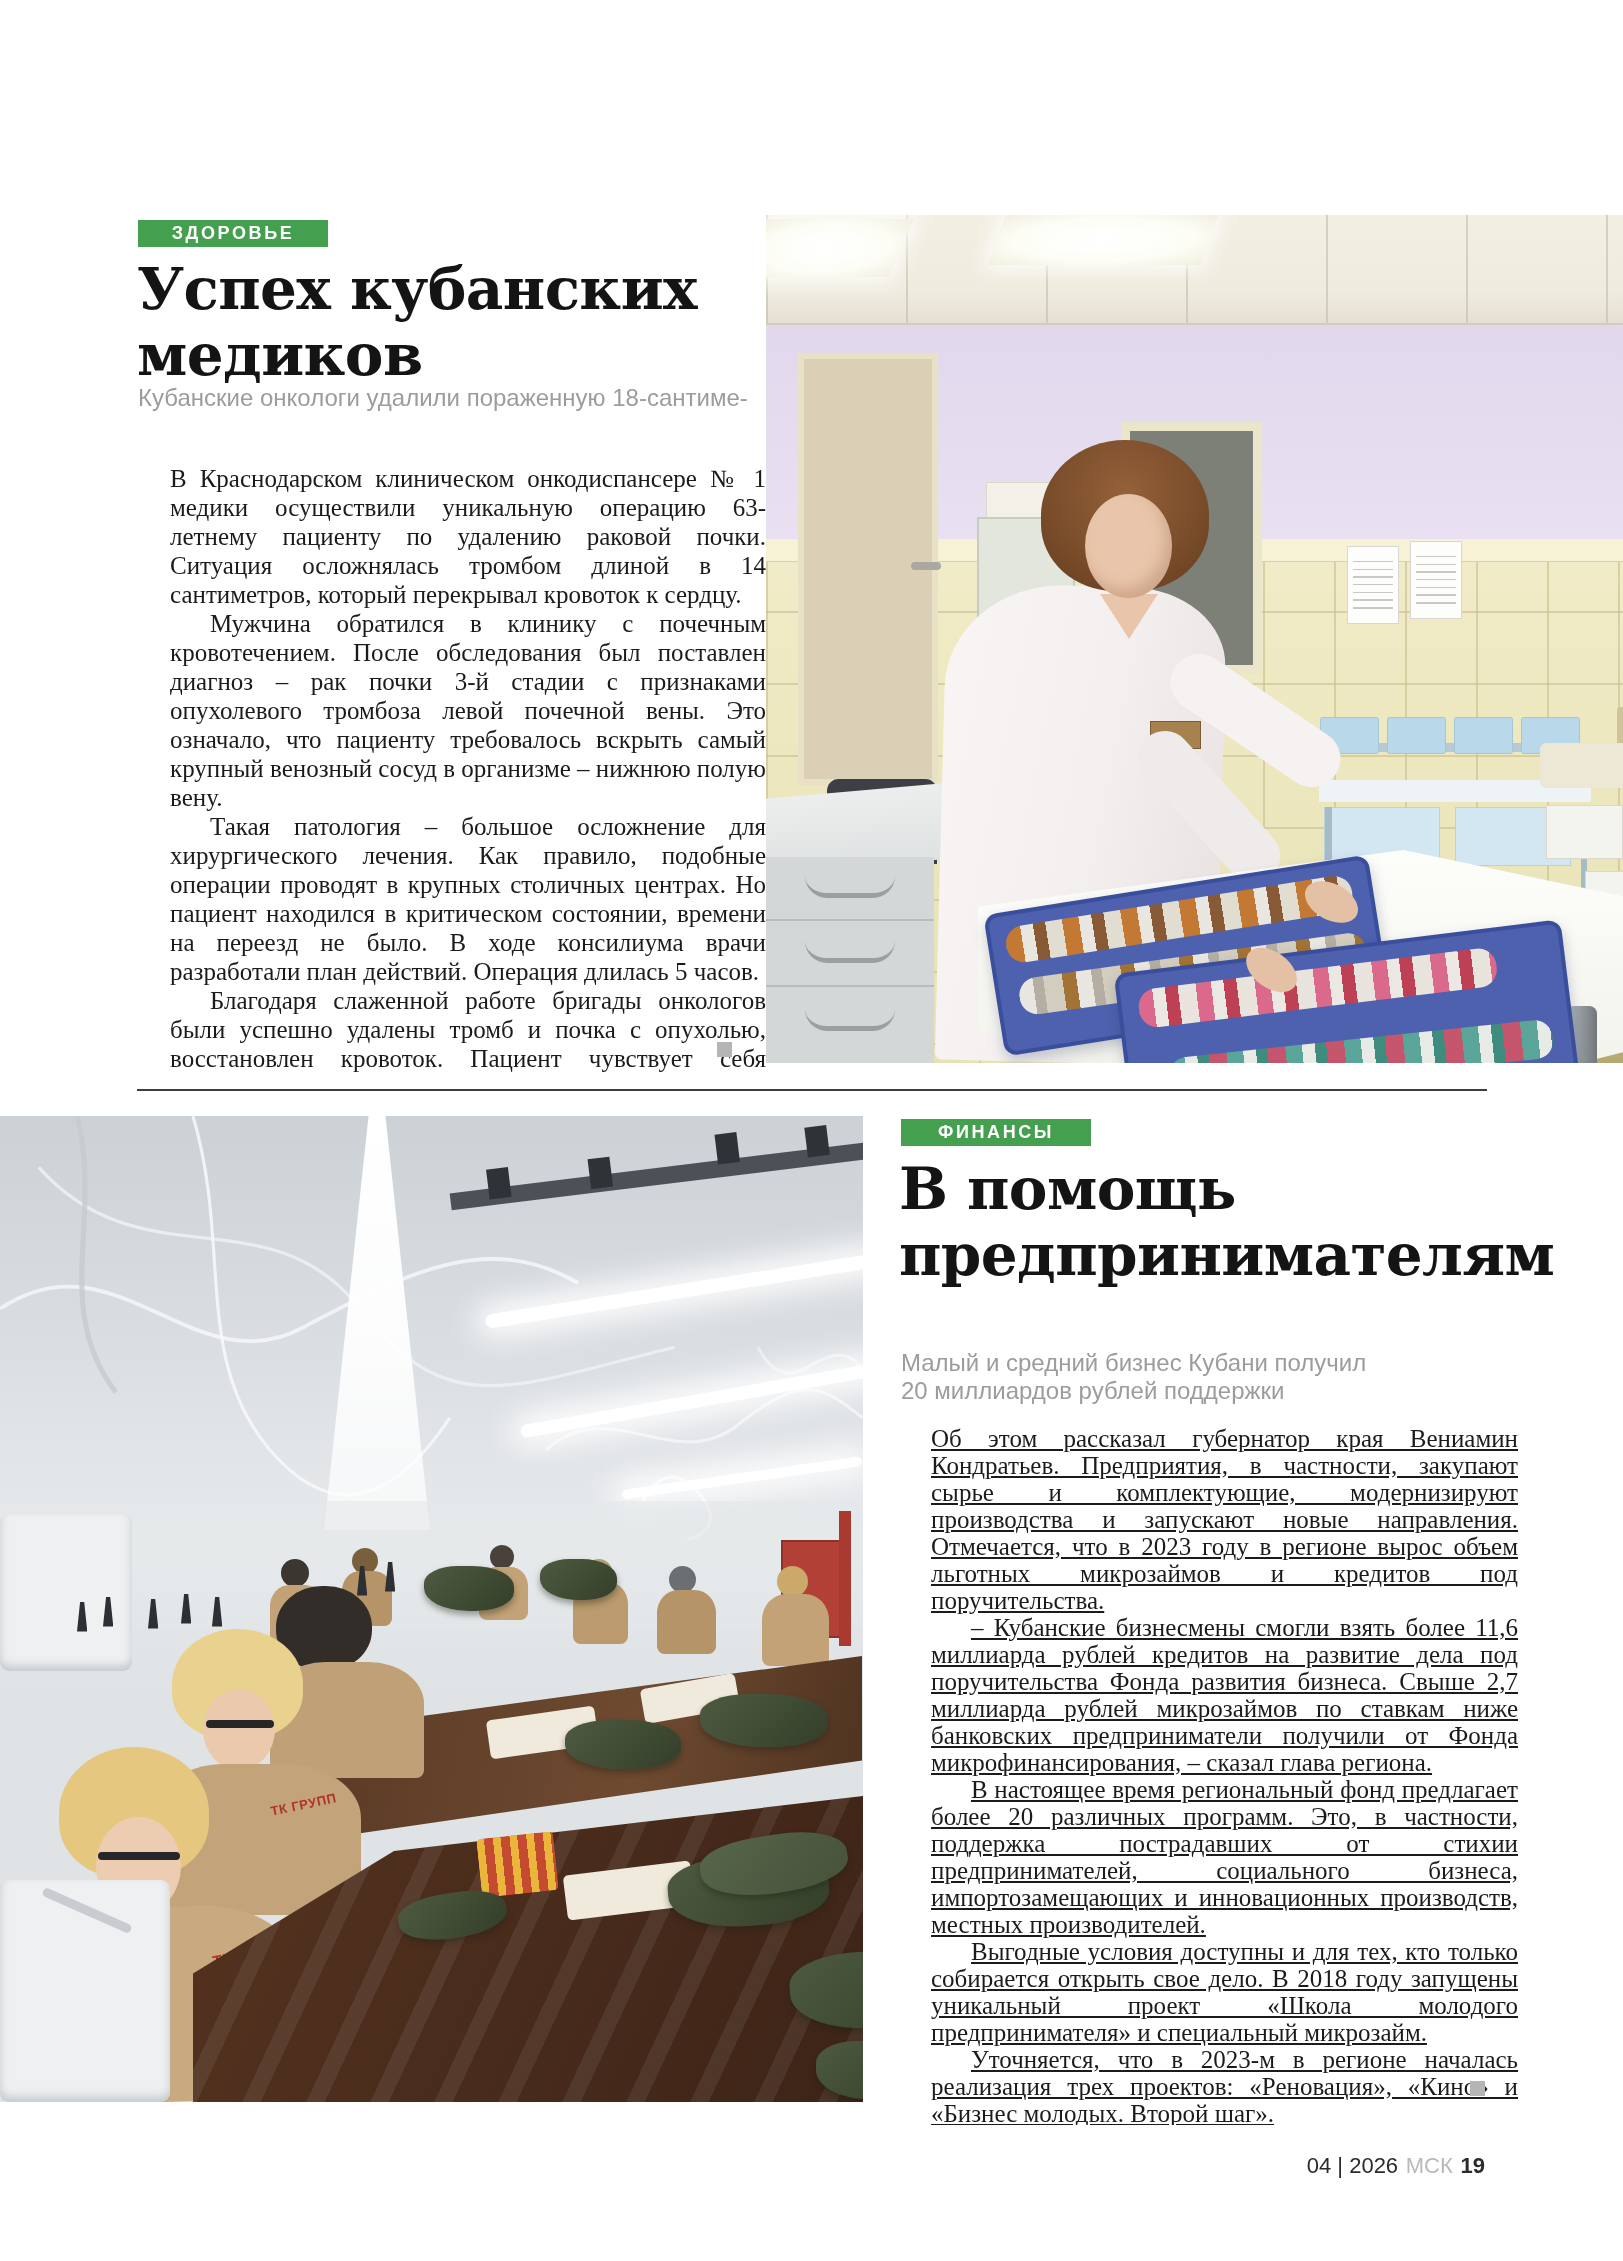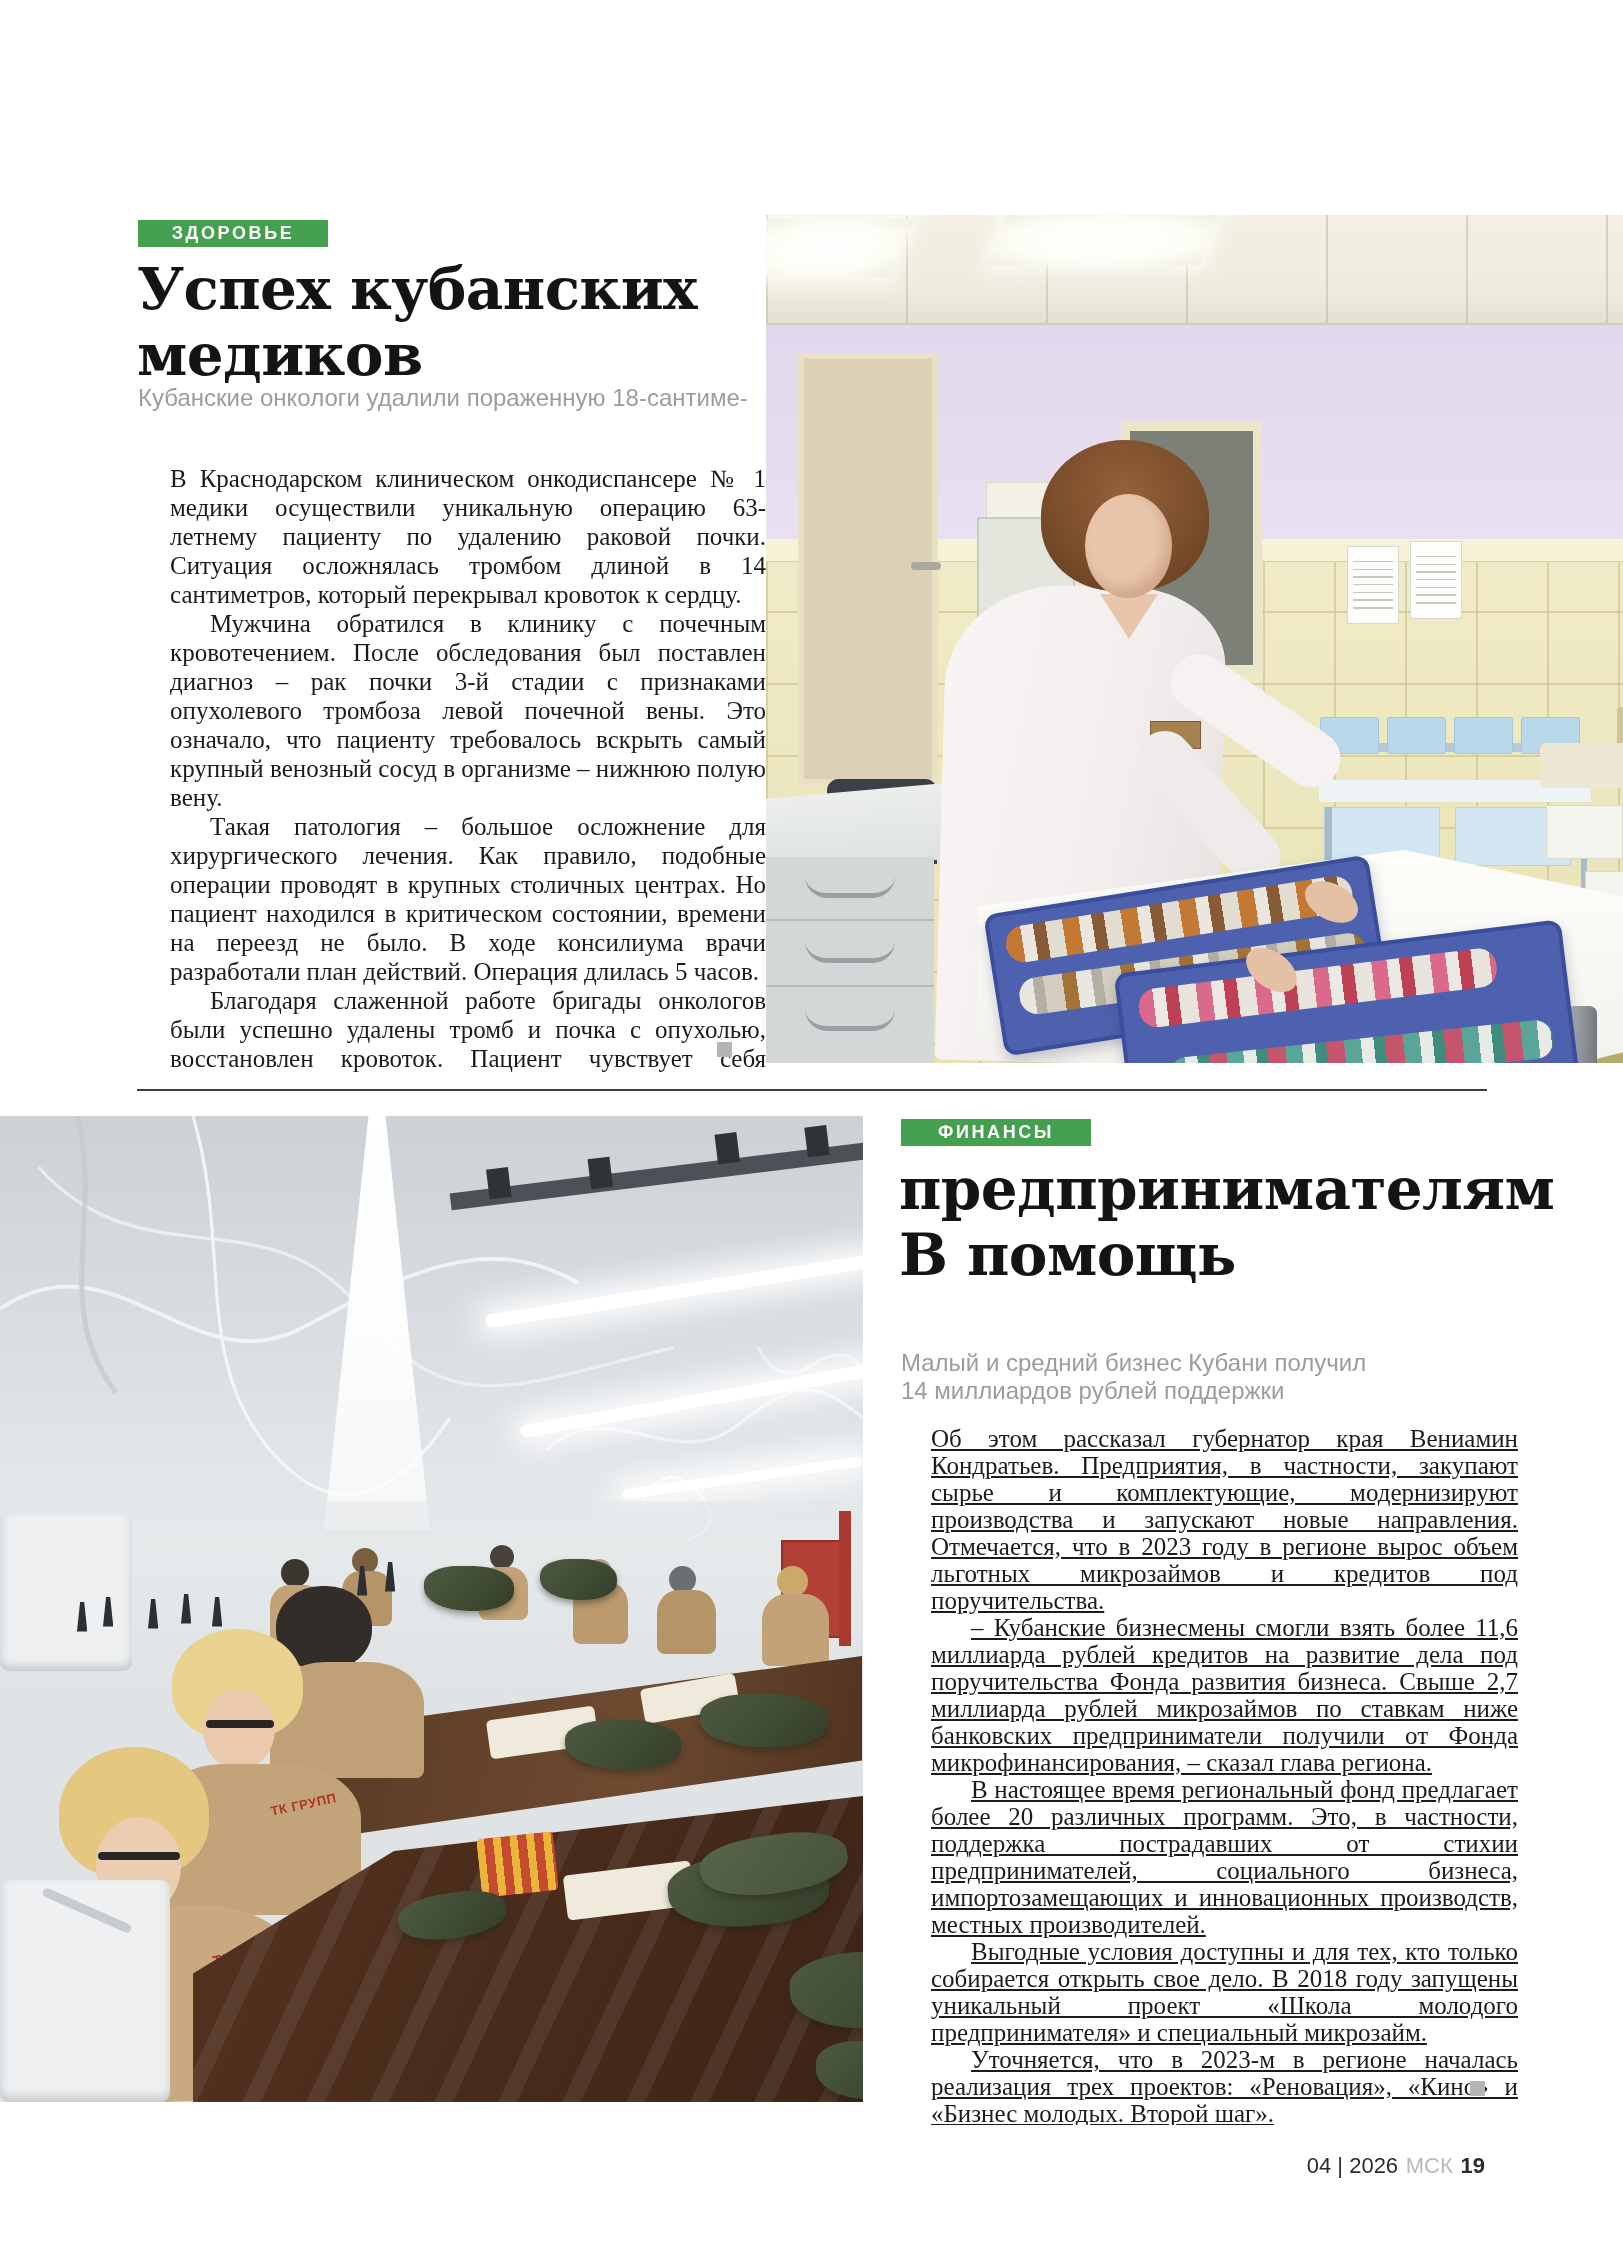--- a/index.html
+++ b/index.html
@@ -333,27 +333,27 @@
     <div class="abs ps-green" style="left:668px;top:739px;width:161px;height:71px;transform:rotate(-5deg);"></div>
     <div class="abs ps-green" style="left:700px;top:719px;width:148px;height:58px;transform:rotate(-9deg);background:linear-gradient(135deg,#57654a,#46523a);"></div>
     <div class="abs ps-green" style="left:790px;top:835px;width:167px;height:77px;transform:rotate(-4deg);"></div>
     <div class="abs ps-green" style="left:398px;top:777px;width:109px;height:45px;transform:rotate(-10deg);"></div>
     <div class="abs ps-green" style="left:816px;top:925px;width:103px;height:58px;"></div>
   </div>
 
   <div class="abs tag" style="left:901px;top:1119px;">ФИНАНСЫ</div>
 
   <div class="abs headline" style="left:899px;top:1156px;width:597px;">
+    <div>В помощь</div>
     <div>предпринимателям</div>
-    <div>В помощь</div>
   </div>
 
   <div class="abs subtitle" style="left:901px;top:1349px;width:597px;">
     <div>Малый и средний бизнес Кубани получил</div>
-    <div>14 миллиардов рублей поддержки</div>
+    <div>20 миллиардов рублей поддержки</div>
   </div>
 
   <div class="abs bodycopy body-2" style="left:899px;top:1425px;height:700px;overflow:hidden;text-decoration:underline;">
     <p>Об этом рассказал губернатор края Вениамин Кондратьев. Предприятия, в частности, закупают сырье и комплектующие, модернизируют производства и запускают новые направления. Отмечается, что в 2023 году в регионе вырос объем льготных микрозаймов и кредитов под поручительства.</p>
     <p>– Кубанские бизнесмены смогли взять более 11,6 миллиарда рублей кредитов на развитие дела под поручительства Фонда развития бизнеса. Свыше 2,7 миллиарда рублей микрозаймов по ставкам ниже банковских предприниматели получили от Фонда микрофинансирования, – сказал глава региона.</p>
     <p>В настоящее время региональный фонд предлагает более 20 различных программ. Это, в частности, поддержка пострадавших от стихии предпринимателей, социального бизнеса, импортозамещающих и инновационных производств, местных производителей.</p>
     <p>Выгодные условия доступны и для тех, кто только собирается открыть свое дело. В 2018 году запущены уникальный проект «Школа молодого предпринимателя» и специальный микрозайм.</p>
     <p>Уточняется, что в 2023-м в регионе началась реализация трех проектов: «Реновация», «Кино» и «Бизнес молодых. Второй шаг».</p>
   </div>
   <div class="abs end-marker" style="left:1470px;top:2081px;"></div>

